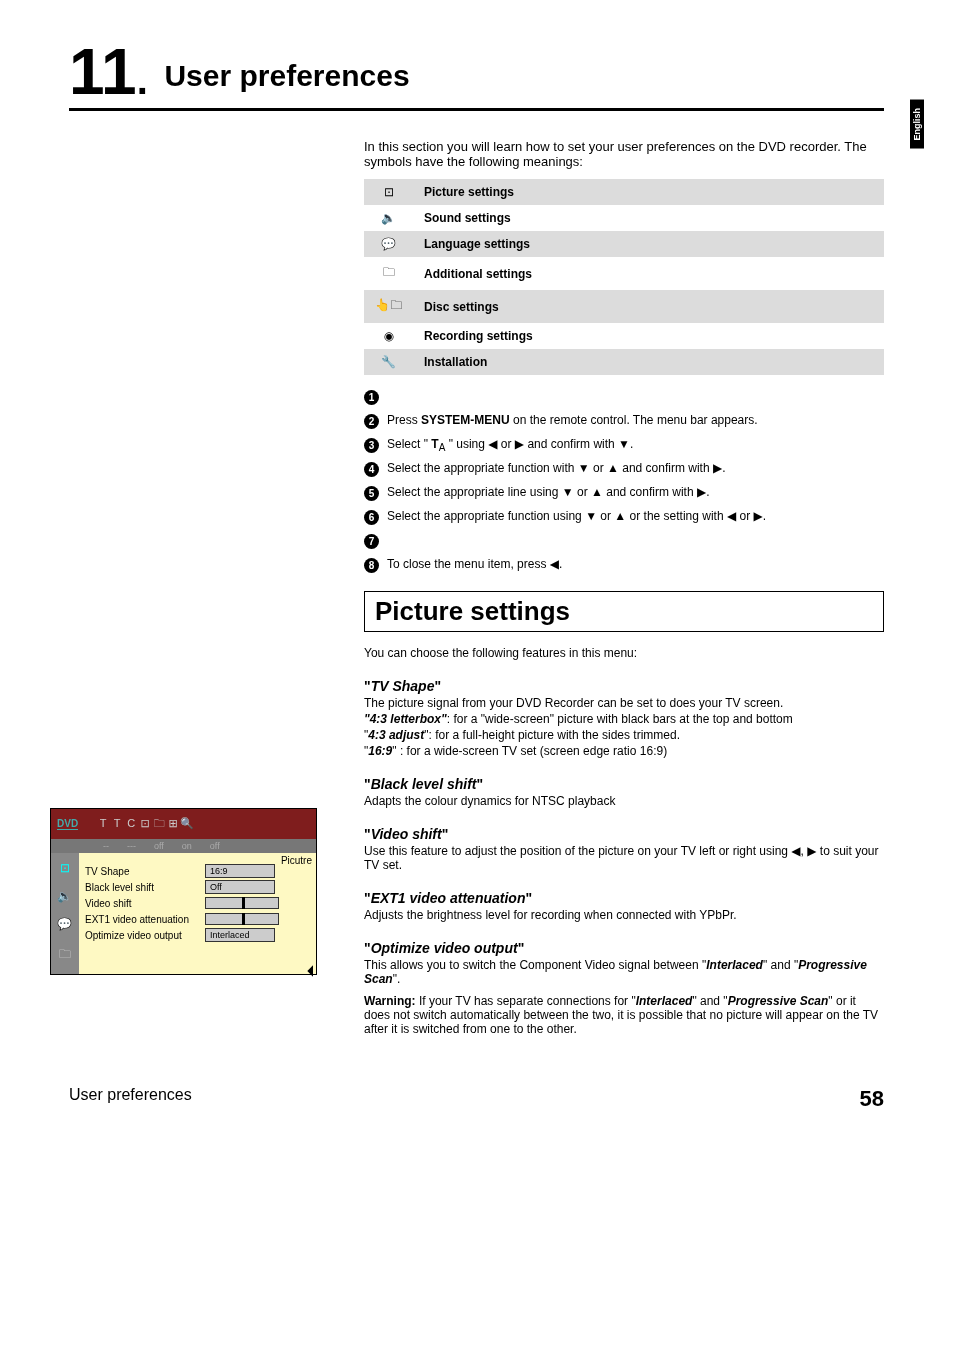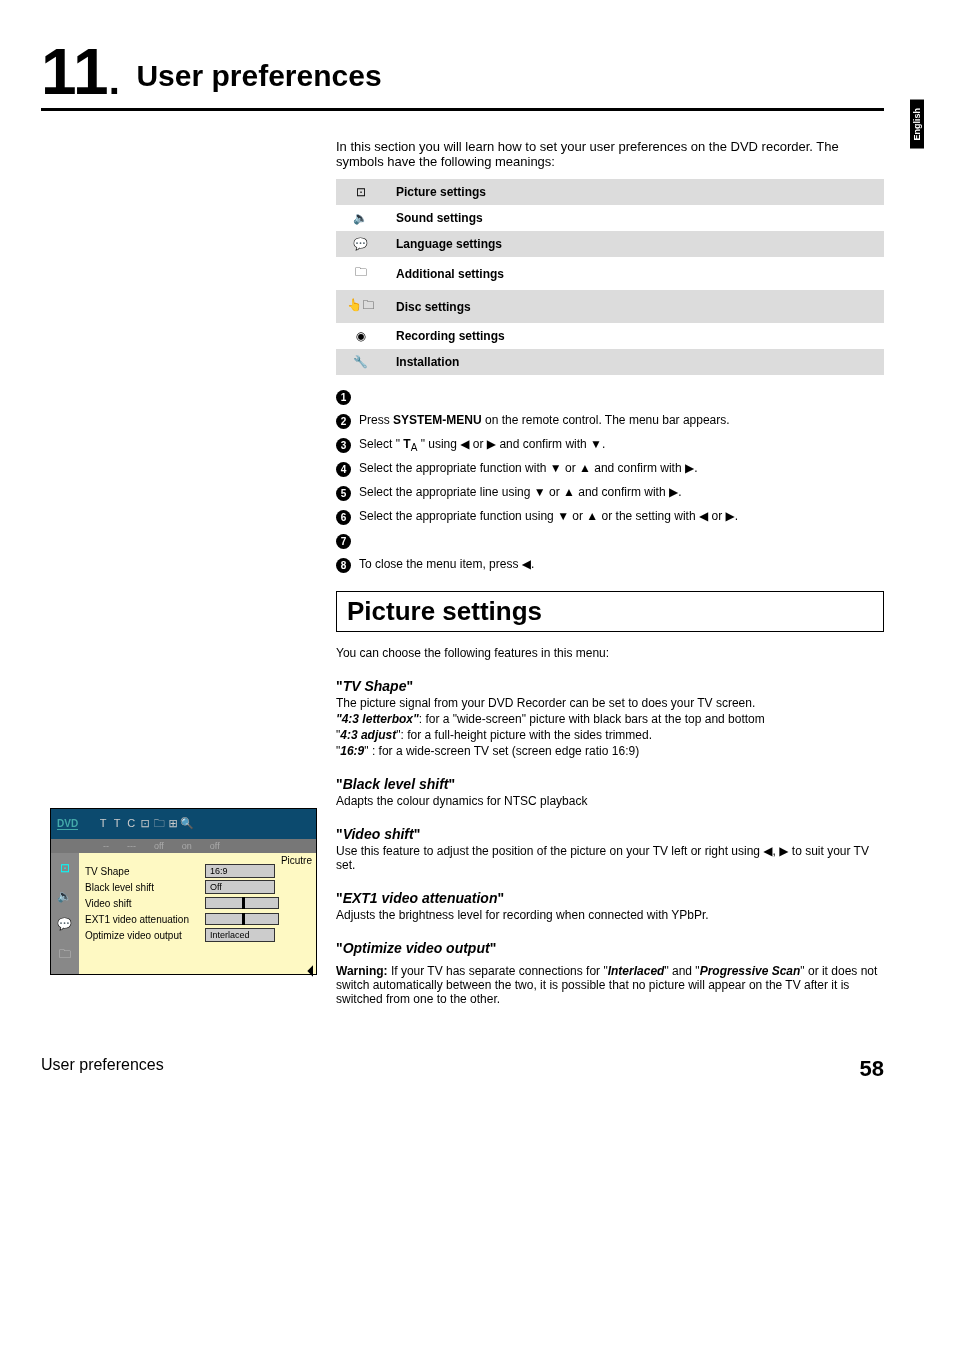--- a/index.html
+++ b/index.html
@@ -4,21 +4,21 @@
 <style>
   body {
     margin: 0;
     font-family: "Helvetica Neue", Arial, sans-serif;
     font-size: 12px;
     color: #000;
     background: #fff;
     width: 954px;
   }
   .page {
-    padding: 40px 70px 40px 41px;
+    padding: 40px 70px 40px 69px;
     position: relative;
   }
   .side-tab {
     position: absolute;
     right: 30px;
     top: 100px;
     background: #000;
     color: #fff;
     writing-mode: vertical-rl;
     transform: rotate(180deg);
@@ -107,21 +107,21 @@
   
   .osd {
     position: absolute;
     left: 50px;
     top: 808px;
     width: 265px;
     border: 1px solid #000;
     font-size: 10px;
   }
   .osd .topbar {
-    background: #0c4a6e;
+    background: #7f1d1d;
     color: #ccc;
     height: 30px;
     display: flex;
     align-items: center;
     padding: 0 6px;
     gap: 18px;
   }
   .osd .topbar .glyph { font-size: 11px; display:inline-block; width:14px; text-align:center;}
   .osd .dvd { font-weight: bold; color: #4aa; font-size: 10px; border-bottom: 1px solid #4aa; }
   .osd .row2 {
@@ -258,20 +258,21 @@
     <div class="subhead"><span class="q">"</span><span>Black level shift</span><span class="q">"</span></div>
     <p class="para">Adapts the colour dynamics for NTSC playback</p>
 
     <div class="subhead"><span class="q">"</span><span>Video shift</span><span class="q">"</span></div>
     <p class="para">Use this feature to adjust the position of the picture on your TV left or right using ◀, ▶ to suit your TV set.</p>
 
     <div class="subhead"><span class="q">"</span><span>EXT1 video attenuation</span><span class="q">"</span></div>
     <p class="para">Adjusts the brightness level for recording when connected with YPbPr.</p>
 
     <div class="subhead"><span class="q">"</span><span>Optimize video output</span><span class="q">"</span></div>
+    <p class="para">This allows you to switch the Component Video signal between "<b><i>Interlaced</i></b>" and "<b><i>Progressive Scan</i></b>".</p>
     <p class="para" style="margin-top:8px"><b>Warning:</b> If your TV has separate connections for "<b><i>Interlaced</i></b>" and "<b><i>Progressive Scan</i></b>" or it does not switch automatically between the two, it is possible that no picture will appear on the TV after it is switched from one to the other.</p>
   </div>
 
   <div class="osd">
     <div class="topbar">
       <span class="dvd">DVD</span>
       <span id="osd-top-glyphs"><span class="glyph">T</span><span class="glyph">T</span><span class="glyph">C</span><span class="glyph">⊡</span><span class="glyph">🗀</span><span class="glyph">⊞</span><span class="glyph">🔍</span></span>
     </div>
     <div class="row2" id="osd-row2">
         <span style="width: 28px;"></span>

